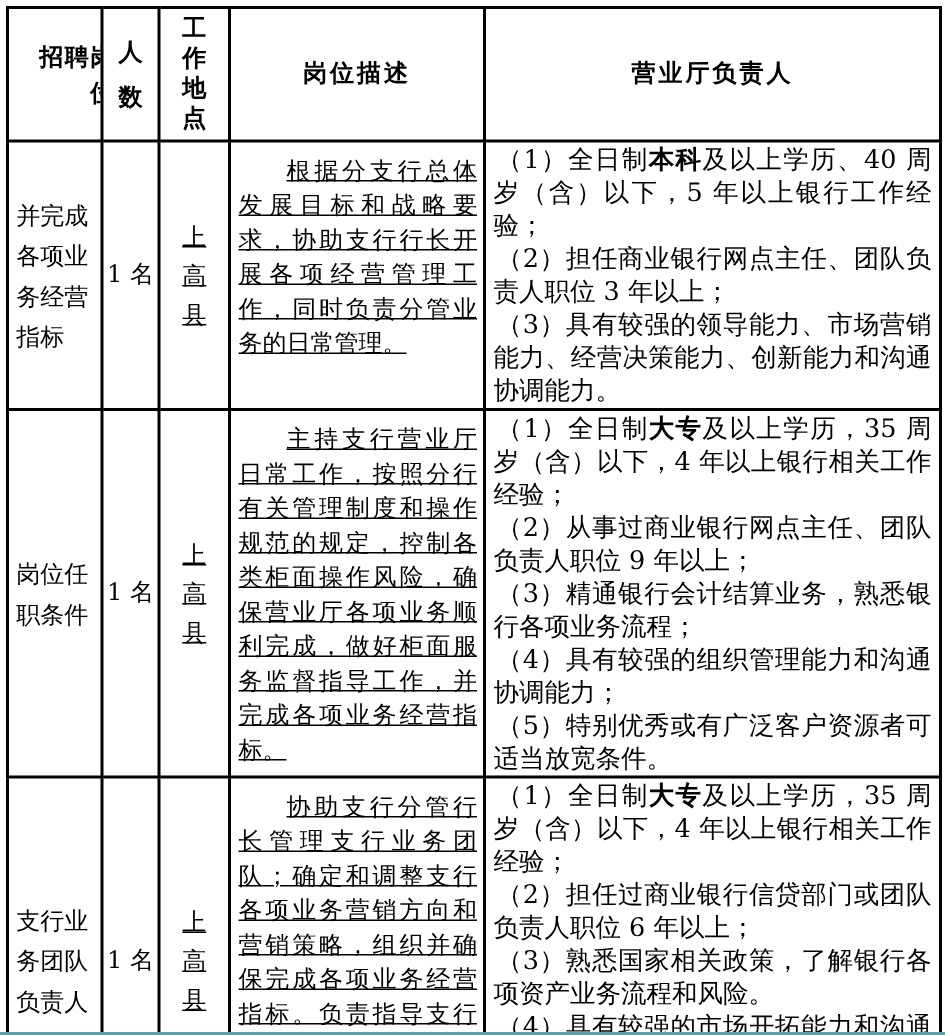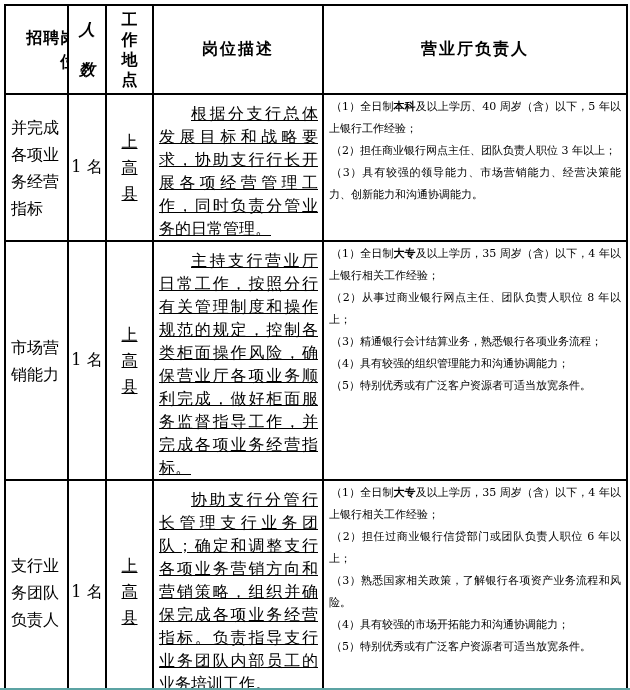--- a/index.html
+++ b/index.html
@@ -17,29 +17,29 @@
     font-weight:bold;font-size:16px;letter-spacing:2px;
     text-align:center;vertical-align:middle;
   }
   tr.hdr{height:89px;}
   tr.r1{height:136px;}
   tr.r2{height:219px;}
   tr.r3{height:224px;}
   
   .wrapblock{display:inline-block;word-break:break-all;letter-spacing:0;vertical-align:middle;}
   .hdr-pos{width:3.2em;line-height:24px;text-align:right;letter-spacing:1px;margin-left:20px;}
-  .hdr-v2{width:1.1em;line-height:40px;font-style:italic;}
+  .hdr-v2{width:1.1em;line-height:30px;}
   .hdr-v4{width:1.1em;line-height:20px;font-family:Liberation Serif, serif;}
   .cell-center{text-align:center;vertical-align:middle;font-size:16px;}
   .posblock{display:inline-block;width:3.2em;word-break:break-all;line-height:27px;text-align:left;}
   .locblock{display:inline-block;width:1.1em;word-break:break-all;line-height:26px;text-decoration:underline;}
   td.desc{vertical-align:top;text-align:justify;padding:7px 4px 0 5px;text-decoration:underline;}
   td.desc p{margin:0;font-size:16px;line-height:23px;text-indent:2em;}
   td.req{vertical-align:top;text-align:justify;padding:1px 5px 0 5px;}
-  td.req p{margin:0;font-size:11px;line-height:22px;text-indent:2px;}
+  td.req p{margin:0;font-size:17px;line-height:22px;text-indent:2px;}
   .hl{font-weight:bold;}
   .bottom-edge{position:absolute;left:0;bottom:0;width:630px;height:2px;background:#5ba3a3;}
 </style>
 </head>
 <body>
 
 <div class="page">
   <table class="recruit">
     <colgroup>
       <col style="width:63px">
@@ -65,29 +65,29 @@
         <p>根据分支行总体发展目标和战略要求，协助支行行长开展各项经营管理工作，同时负责分管业务的日常管理。</p>
       </td>
       <td class="req">
         <p><span>（1）全日制</span><span class="hl">本科</span><span>及以上学历、40 周岁（含）以下，5 年以上银行工作经验；</span></p>
         <p><span>（2）担任商业银行网点主任、团队负责人职位 3 年以上；</span><span class="hl"></span><span></span></p>
         <p><span>（3）具有较强的领导能力、市场营销能力、经营决策能力、创新能力和沟通协调能力。</span><span class="hl"></span><span></span></p>
       </td>
     </tr>
 
     <tr class="r2">
-      <td class="cell-center"><span class="posblock">市场营销能力</span></td>
+      <td class="cell-center"><span class="posblock">岗位任职条件</span></td>
       <td class="cell-center"><span>1 名</span></td>
       <td class="cell-center"><span class="locblock">上高县</span></td>
       <td class="desc">
         <p>主持支行营业厅日常工作，按照分行有关管理制度和操作规范的规定，控制各类柜面操作风险，确保营业厅各项业务顺利完成，做好柜面服务监督指导工作，并完成各项业务经营指标。</p>
       </td>
       <td class="req">
         <p><span>（1）全日制</span><span class="hl">大专</span><span>及以上学历，35 周岁（含）以下，4 年以上银行相关工作经验；</span></p>
-        <p><span>（2）从事过商业银行网点主任、团队负责人职位 8 年以上；</span><span class="hl"></span><span></span></p>
+        <p><span>（2）从事过商业银行网点主任、团队负责人职位 9 年以上；</span><span class="hl"></span><span></span></p>
         <p><span>（3）精通银行会计结算业务，熟悉银行各项业务流程；</span><span class="hl"></span><span></span></p>
         <p><span>（4）具有较强的组织管理能力和沟通协调能力；</span><span class="hl"></span><span></span></p>
         <p><span>（5）特别优秀或有广泛客户资源者可适当放宽条件。</span><span class="hl"></span><span></span></p>
       </td>
     </tr>
 
     <tr class="r3">
       <td class="cell-center"><span class="posblock">支行业务团队负责人</span></td>
       <td class="cell-center"><span>1 名</span></td>
       <td class="cell-center"><span class="locblock">上高县</span></td>

